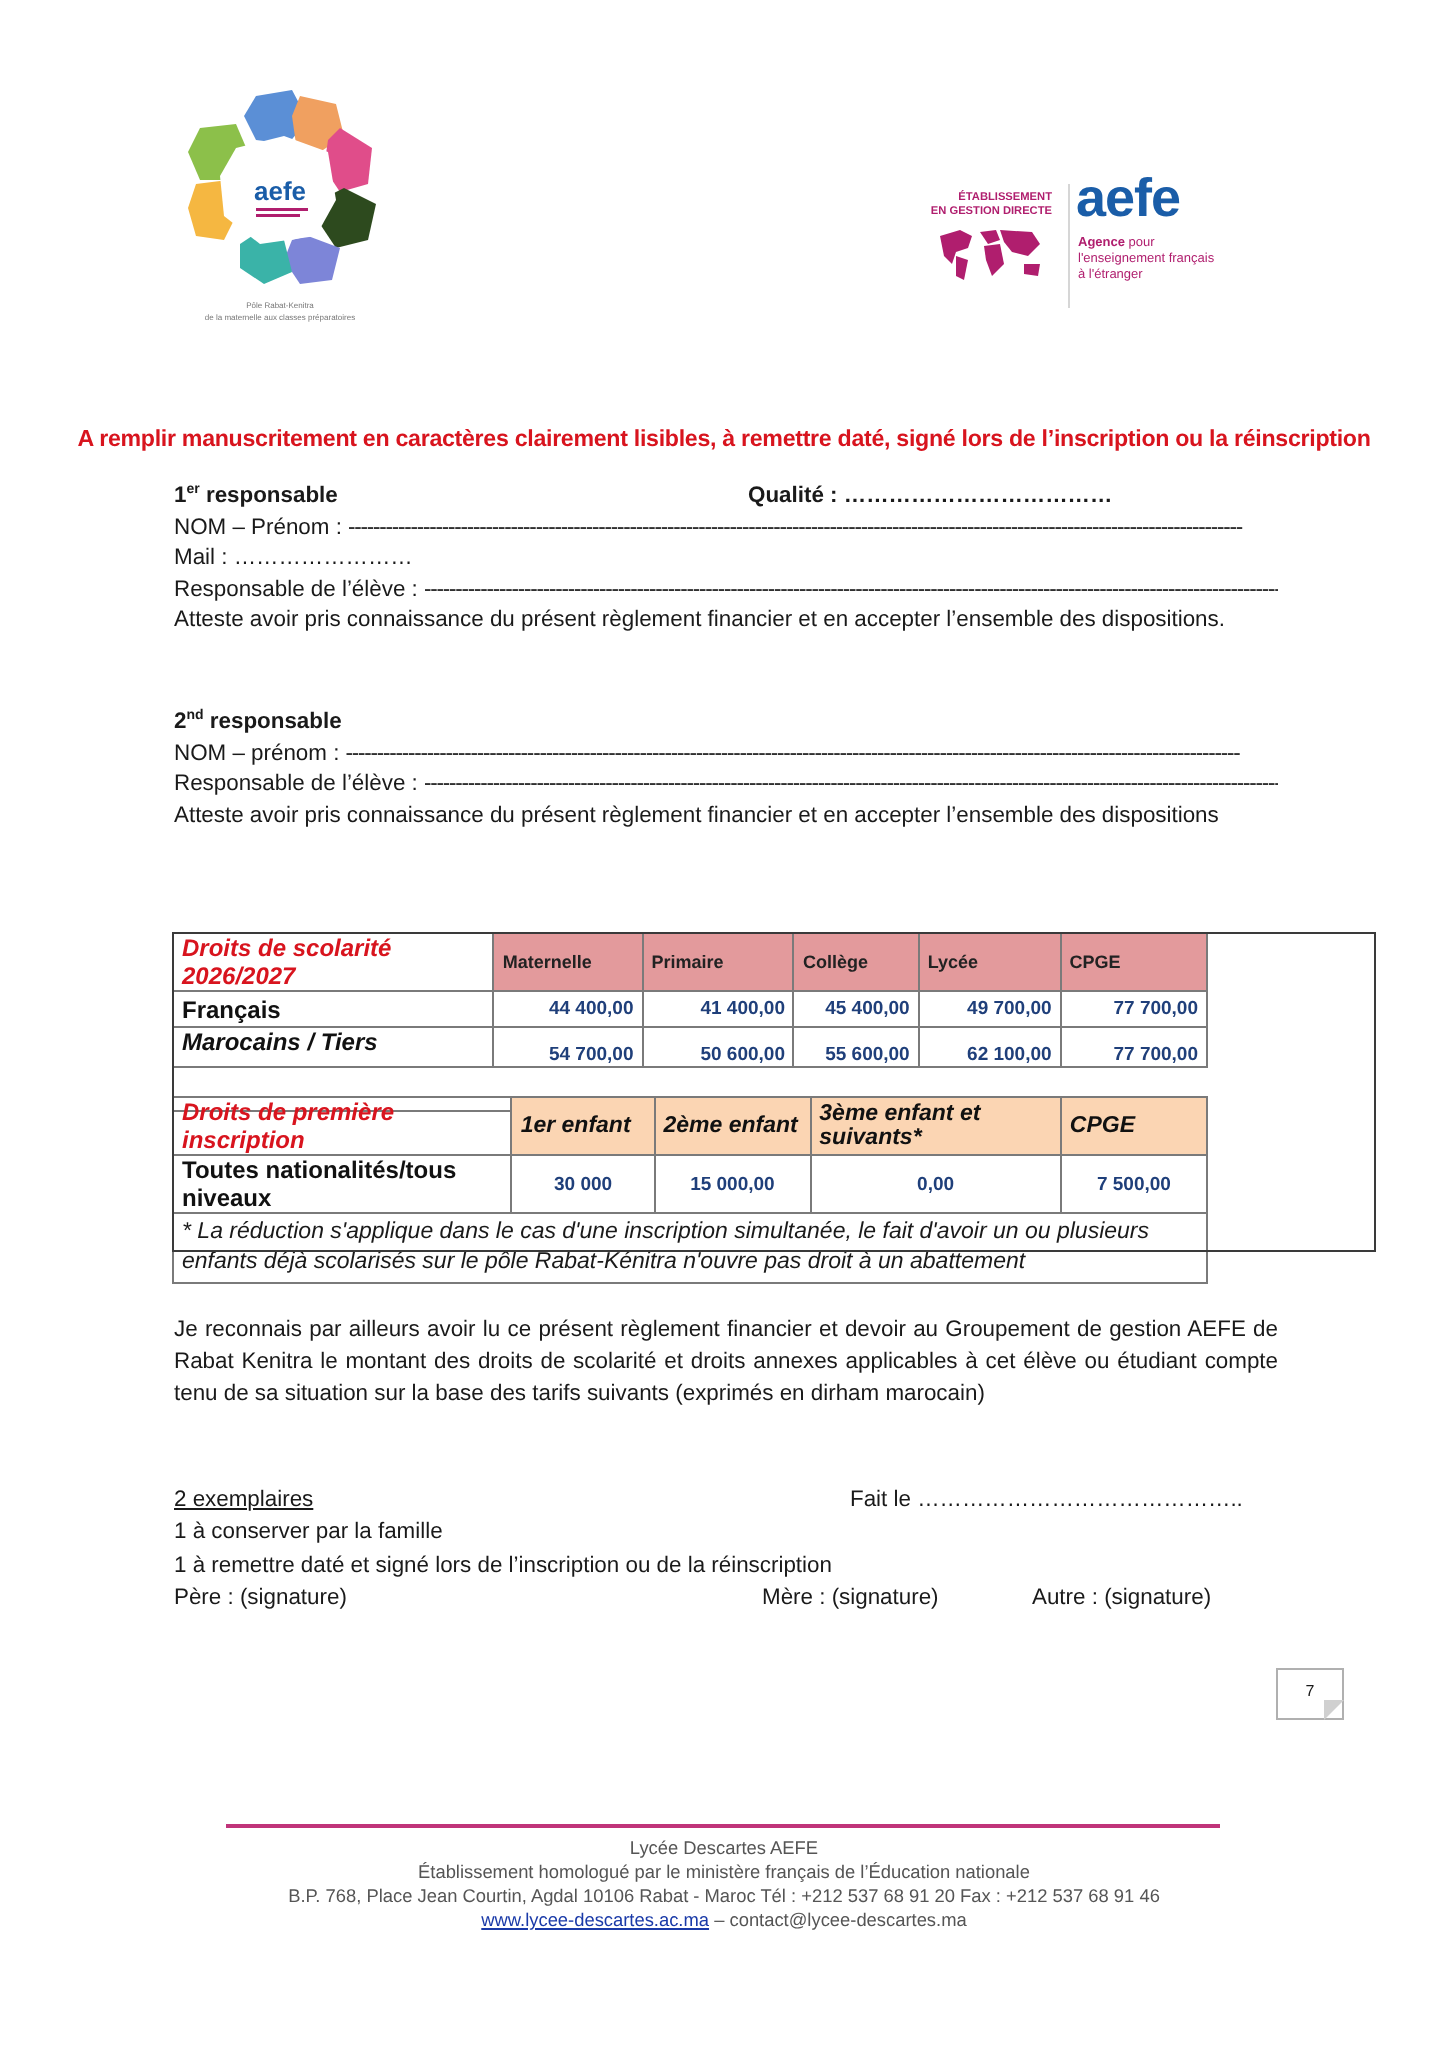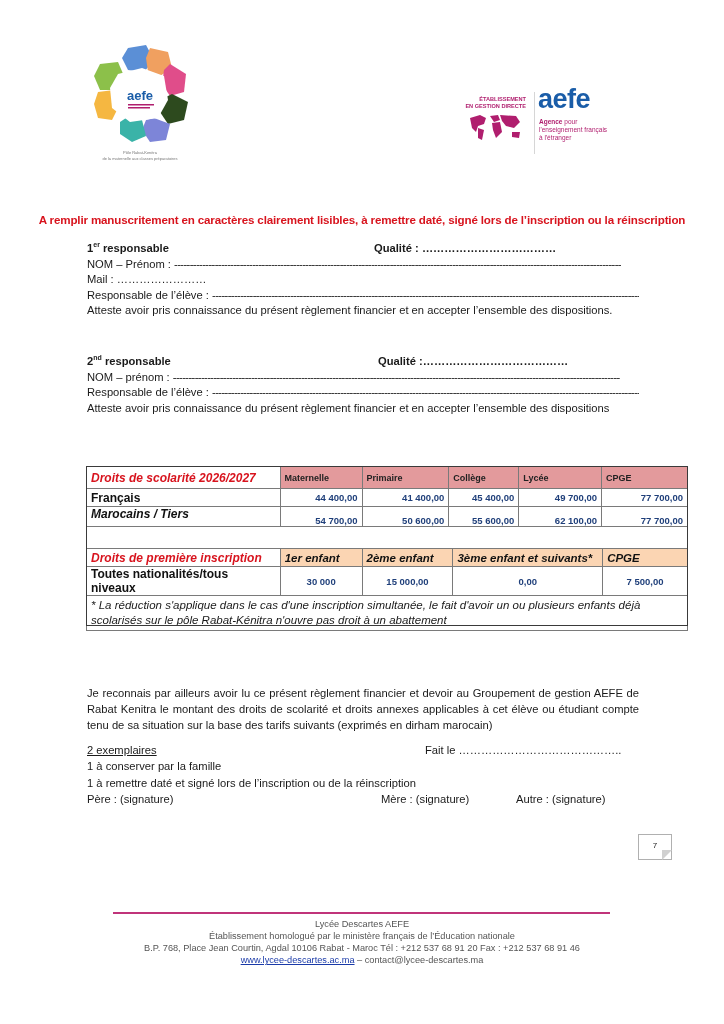--- a/index.html
+++ b/index.html
@@ -14,32 +14,32 @@
 
   .form { left:87px; width:552px; font-size:11.2px; line-height:15.6px; }
   .form .line { white-space:nowrap; overflow:hidden; position:relative; height:15.6px; }
   .form b { font-weight:bold; }
   .qual { position:absolute; top:0; font-weight:bold; }
   .just { text-align:justify; text-align-last:justify; height:auto !important; white-space:normal !important; }
   .dash { letter-spacing:-0.6px; }
   sup { font-size:7px; line-height:0; }
 
   
-  table.fees { position:absolute; left:86px; top:466px; width:602px; border-collapse:collapse; font-family:"Liberation Sans", sans-serif; }
+  table.fees { position:absolute; left:86px; top:466px; width:518px; border-collapse:collapse; font-family:"Liberation Sans", sans-serif; }
   table.fees td { border:1px solid #7a7a7a; padding:0 4px; font-size:10.5px; height:17px; box-sizing:border-box; }
   .outer { position:absolute; left:86px; top:466px; width:602px; height:160px; border:1.5px solid #3a3a3a; box-sizing:border-box; pointer-events:none; }
   .hd-red { color:#d8141e; font-style:italic; font-weight:bold; font-size:12px !important; }
   .hd-col { background:#e39a9c; font-weight:bold; font-size:9px !important; color:#222; }
   .hd-col2 { background:#fbd5b3; font-style:italic; font-weight:bold; font-size:11.5px !important; color:#111; }
   .lab { font-weight:bold; font-size:12px !important; color:#111;margin-left:46px; }
   .num { text-align:right; color:#1f3f7a; font-size:9.5px !important; font-weight:bold; }
   .numc { text-align:center; color:#1f3f7a; font-size:9.5px !important; font-weight:bold; }
   .note { font-style:italic; font-size:11.5px !important; line-height:15px; padding:2px 4px !important; height:auto !important; }
 
-  .para { left:87px; width:552px; top:657px; font-size:11.2px; line-height:16px; text-align:justify;margin-top:28px; }
+  .para { left:87px; width:552px; top:657px; font-size:11.2px; line-height:16px; text-align:justify; }
 
   .ex { left:87px; font-size:11.2px; line-height:16.5px; }
   .u { text-decoration:underline; }
 
   .pagebox { left:638px; top:834px; width:34px; height:26px; border:1px solid #b0b0b0; font-size:8px; text-align:center; line-height:22px; box-sizing:border-box; background:#fff; }
   .pagefold { left:662px; top:850px; width:0; height:0; border-left:10px solid #d0d0d0; border-bottom:10px solid transparent; }
 
   .rule { left:113px; width:497px; top:912px; height:2px; background:#c0347a; }
   .footer { left:0; width:724px; top:918px; text-align:center; font-size:9.2px; line-height:12px; color:#555; }
   .footer a { color:#1a3aa8; text-decoration:underline; }
@@ -99,21 +99,20 @@
   </div>
   <div class="line"><span>NOM – Prénom : </span><span class="dash">-----------------------------------------------------------------------------------------------------------------------------------------------</span></div>
   <div class="line"><span>Mail : </span><span>……………………</span></div>
   <div class="line"><span>Responsable de l’élève : </span><span class="dash">-----------------------------------------------------------------------------------------------------------------------------------------------</span></div>
   <div class="just" style="text-align-last:left;">Atteste avoir pris connaissance du présent règlement financier et en accepter l’ensemble des dispositions.</div>
 </div>
 
 <div class="abs form" style="top:354px;">
   <div class="line">
     <b><span>2</span><sup>nd</sup><span> responsable</span></b>
-    <span class="qual" style="left:291px;"><span>Qualité :</span><span>…………………………………</span></span>
   </div>
   <div class="line"><span>NOM – prénom : </span><span class="dash">-----------------------------------------------------------------------------------------------------------------------------------------------</span></div>
   <div class="line"><span>Responsable de l’élève : </span><span class="dash">-----------------------------------------------------------------------------------------------------------------------------------------------</span></div>
   <div class="just" style="text-align-last:left;">Atteste avoir pris connaissance du présent règlement financier et en accepter l’ensemble des dispositions</div>
 </div>
 
 <table class="fees">
   <colgroup>
     <col style="width:194px">
       <col style="width:82px">

